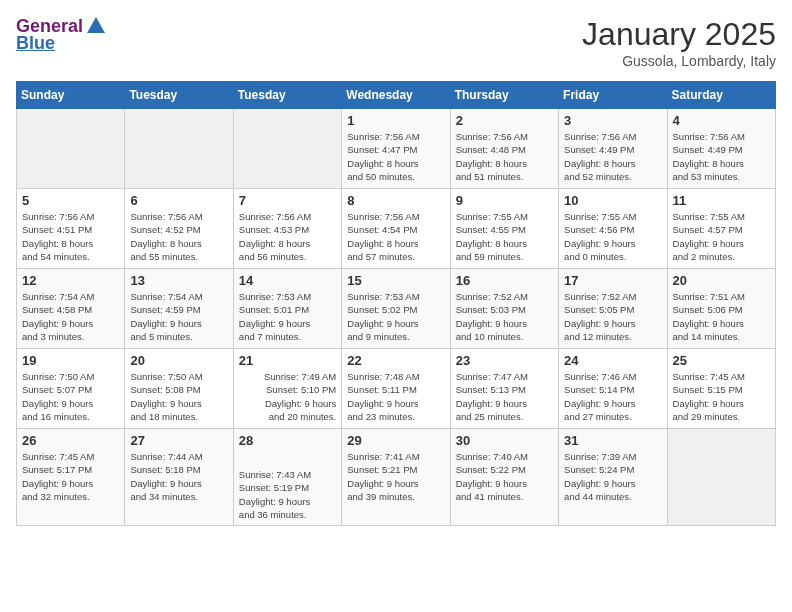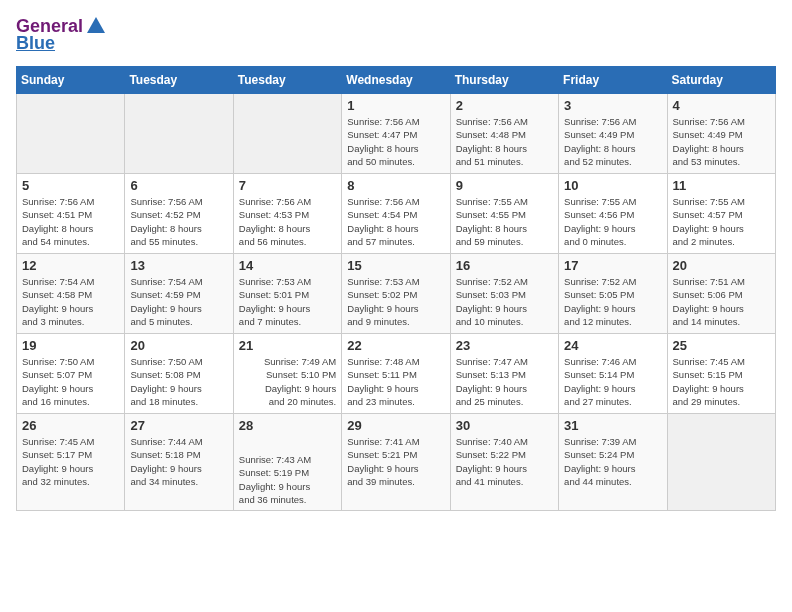--- a/index.html
+++ b/index.html
@@ -85,20 +85,22 @@
   <div class="logo-wrapper">
     <div class="logo-line1">
       <span style="font-size:18px;font-weight:bold;color:#701a75;">General</span>
       <svg width="22" height="22" viewBox="0 0 22 22" style="margin-left:2px;margin-top:-2px;">
         <polygon points="11,2 20,18 2,18" fill="#2a6db5"></polygon>
       </svg>
     </div>
     <span style="font-size:18px;font-weight:bold;color:#2a6db5;margin-top:-4px;text-decoration:underline;">Blue</span>
   </div>
   <div class="title-block">
+    <div class="month-year">January 2025</div>
+    <div class="location">Gussola, Lombardy, Italy</div>
   </div>
 </div>
 
 <table>
   <thead>
     <tr>
     <th>Sunday</th>
         <th>Tuesday</th>
         <th>Tuesday</th>
         <th>Wednesday</th>

